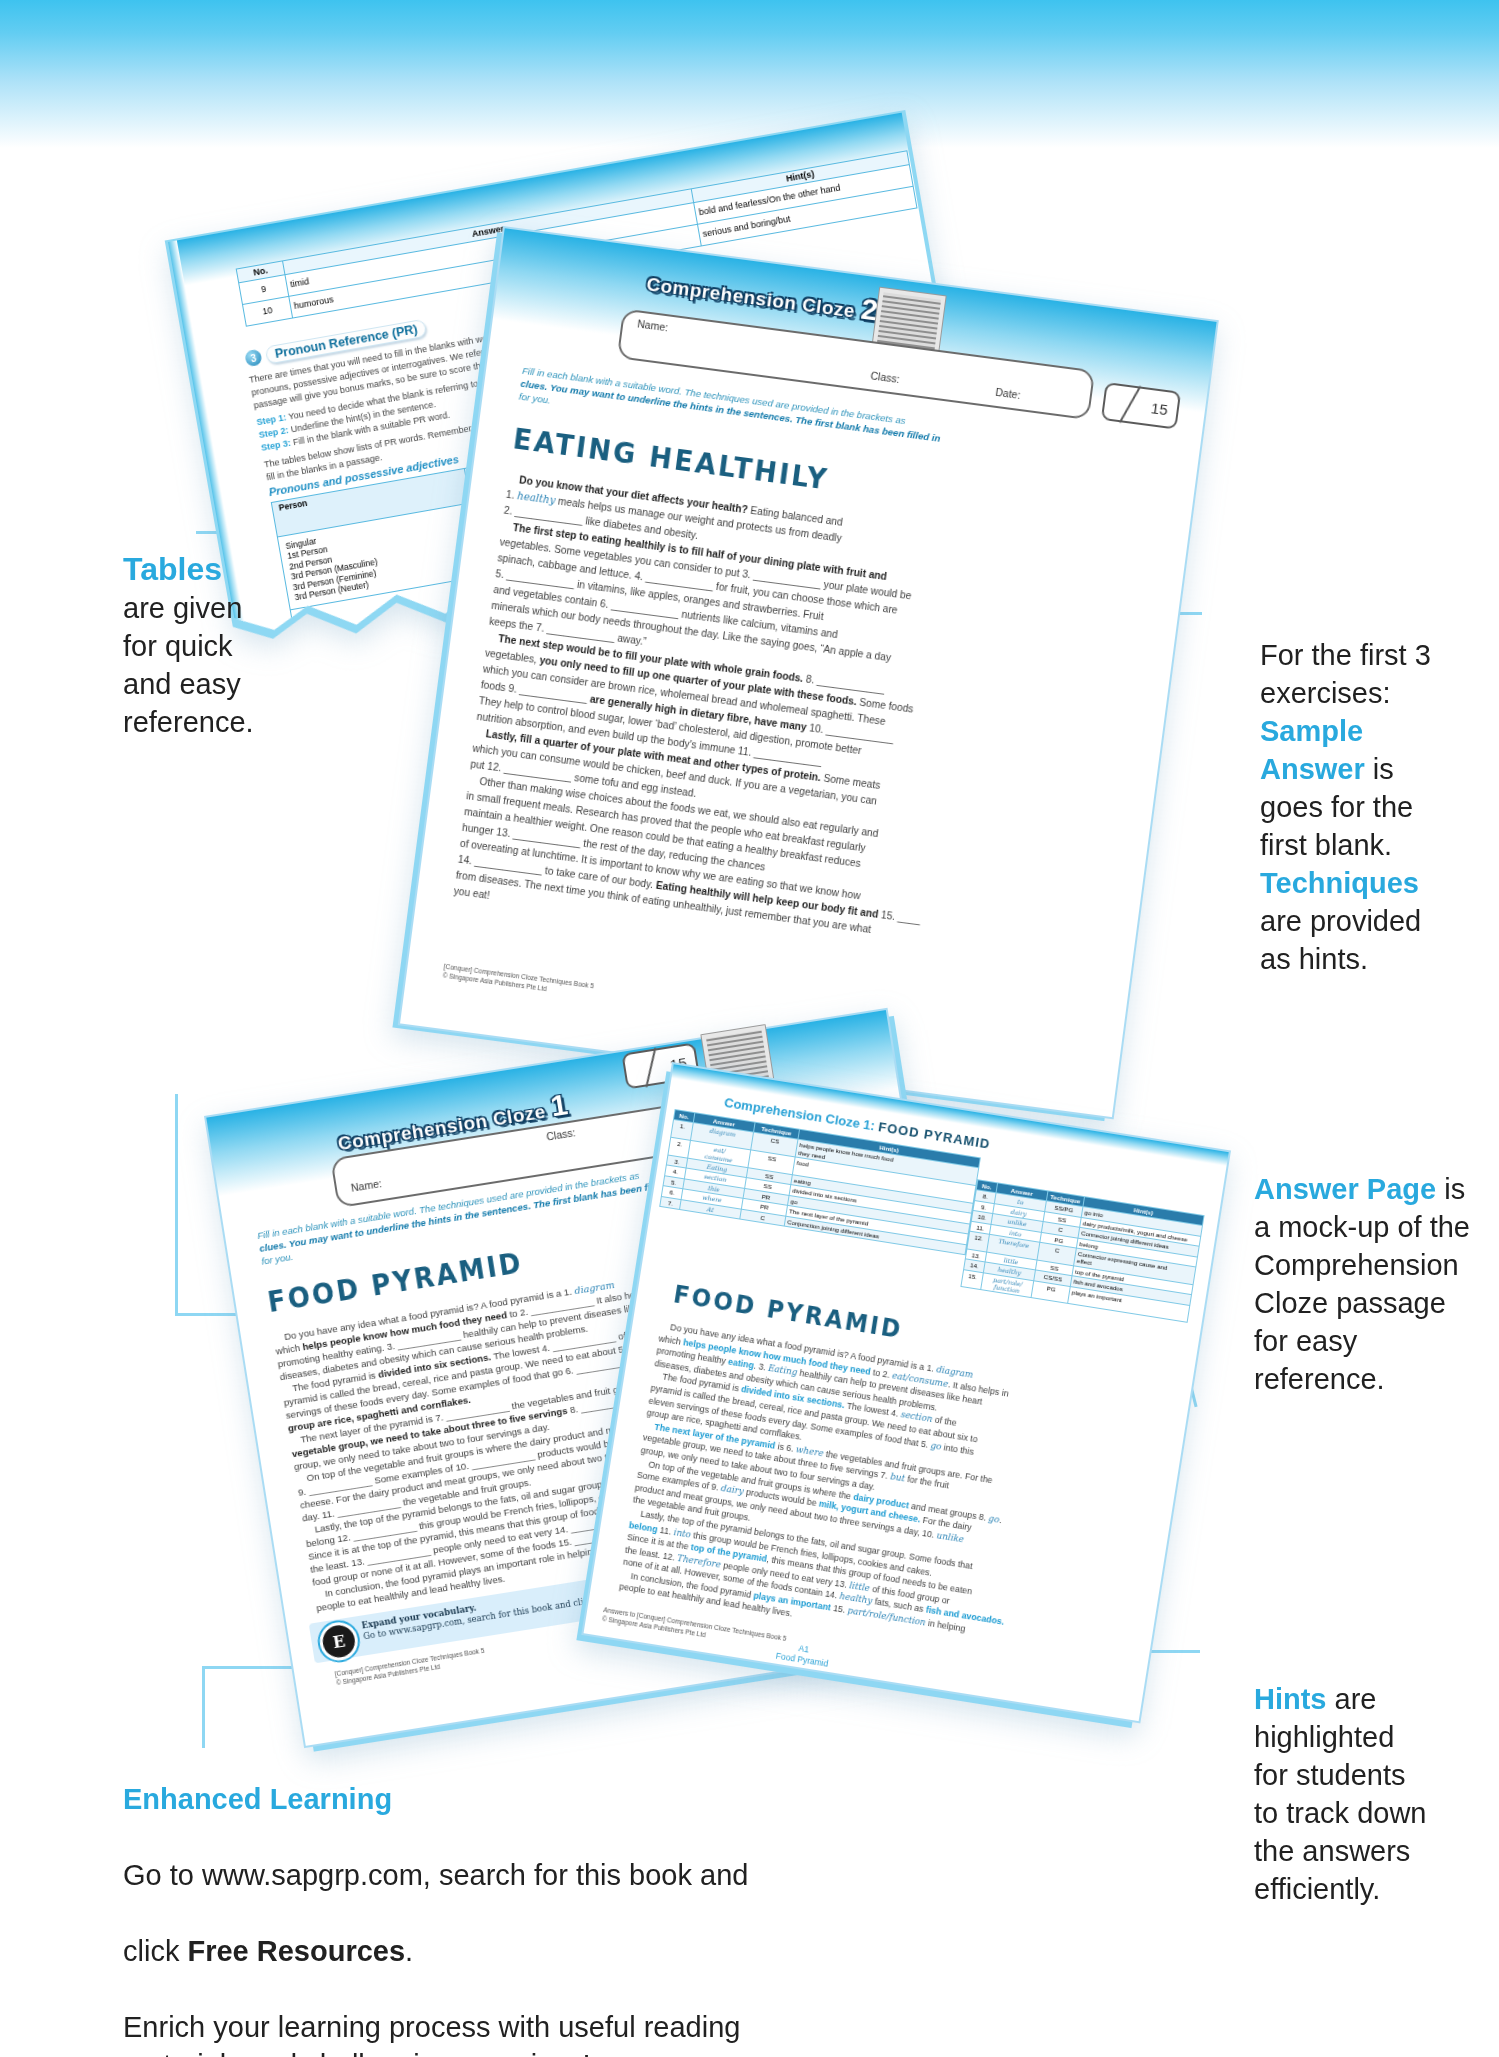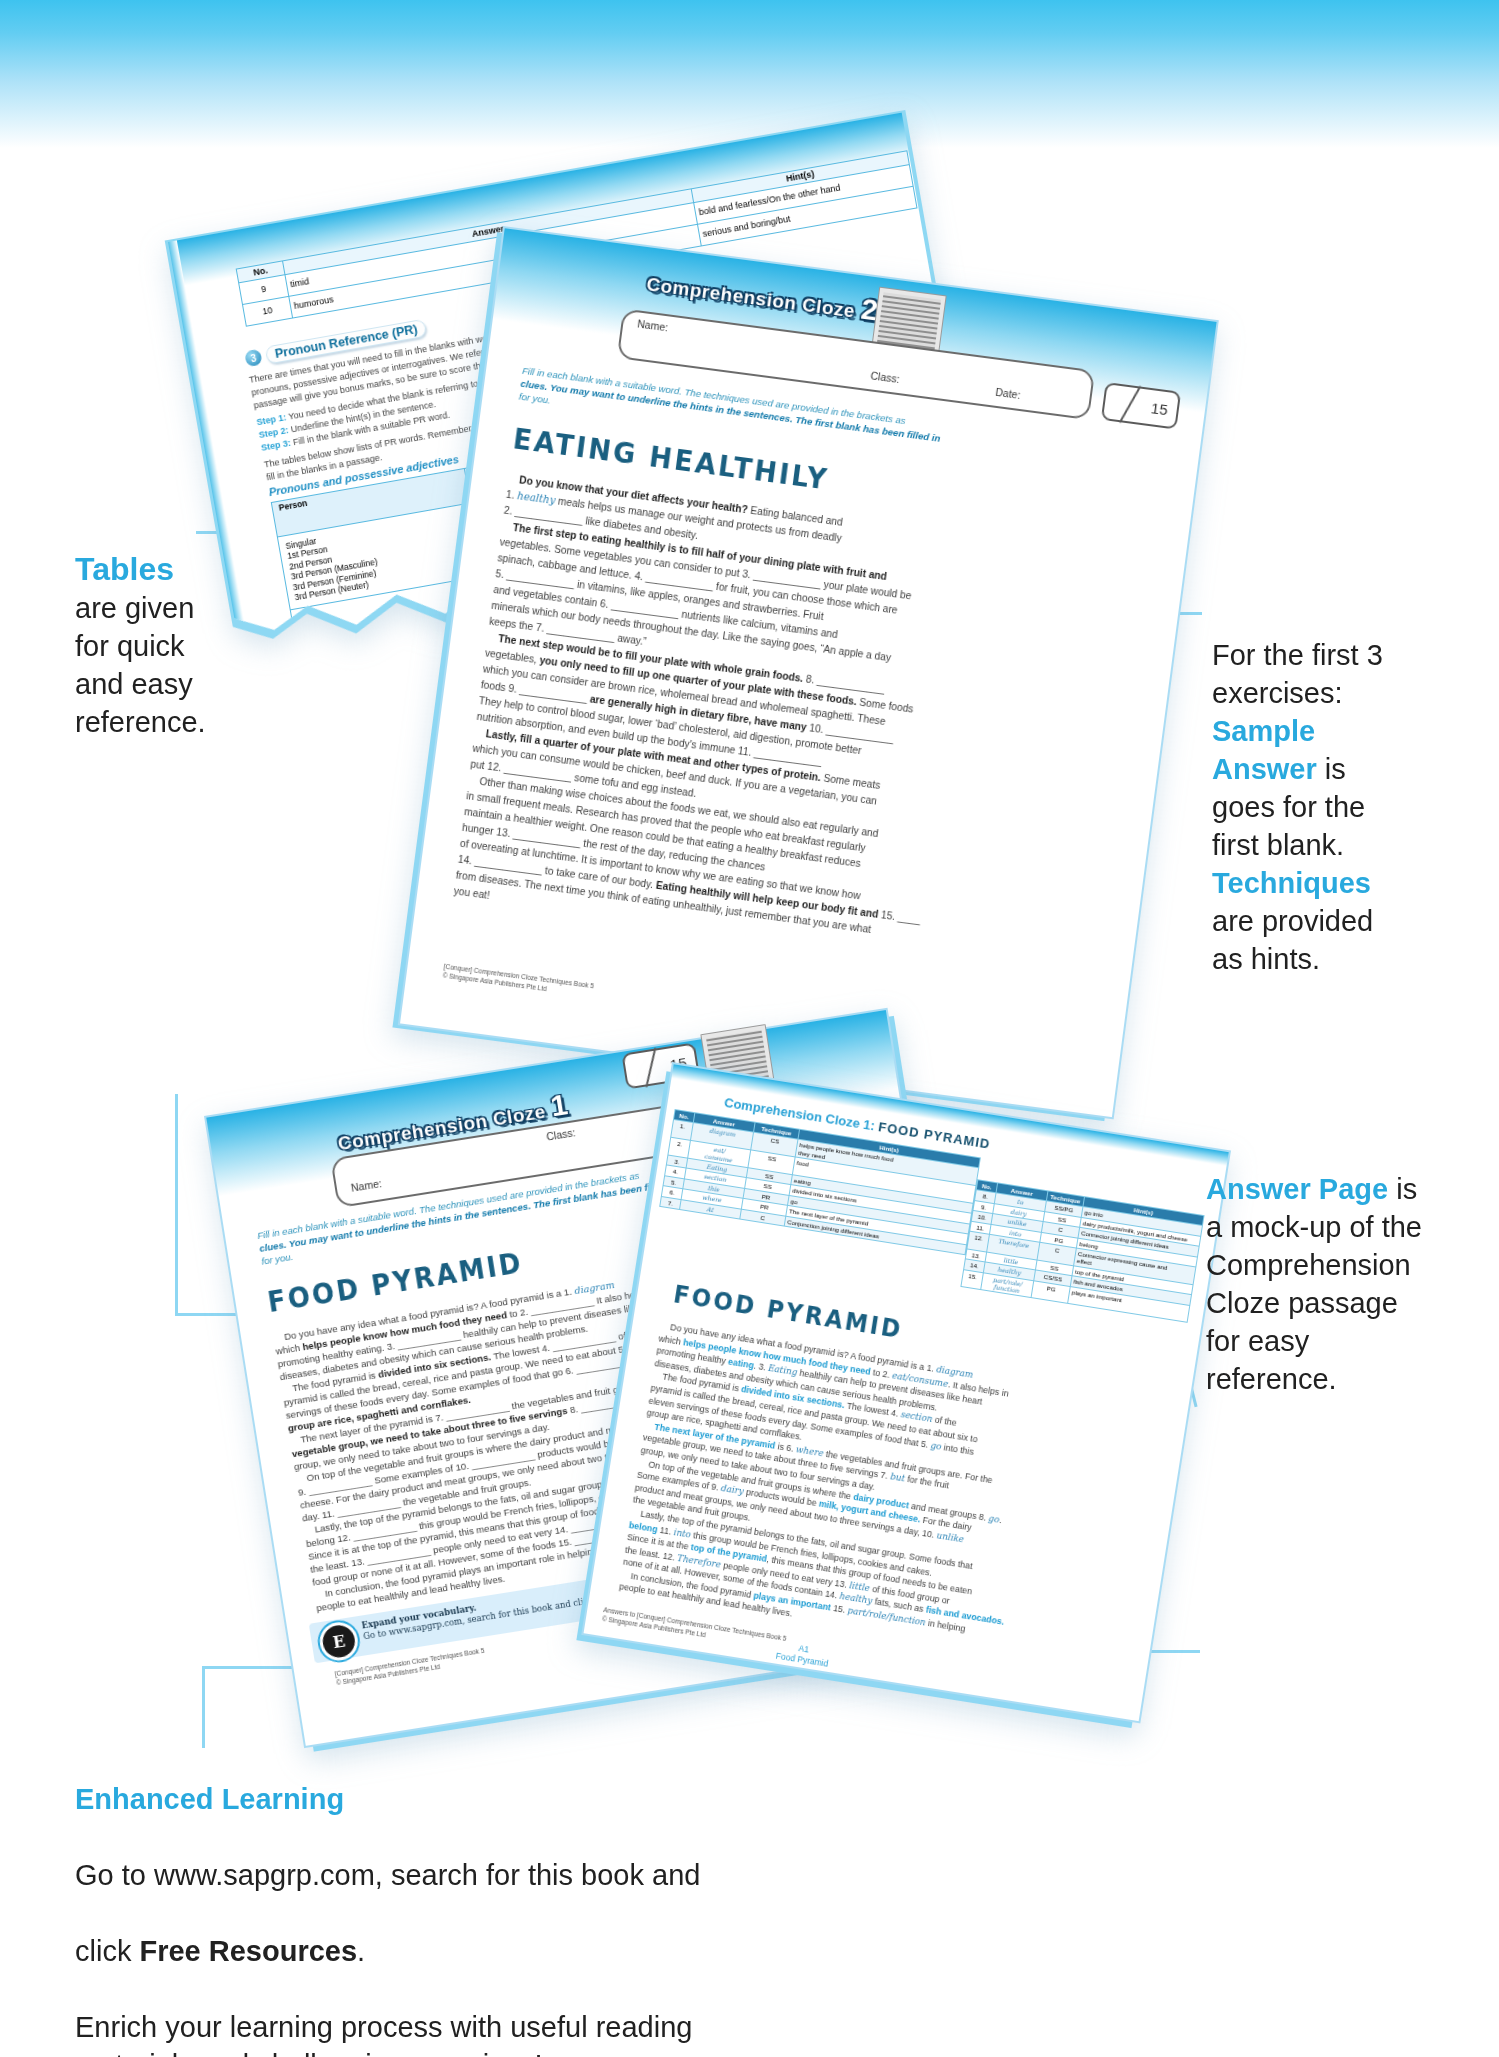--- a/index.html
+++ b/index.html
@@ -1,21 +1,21 @@
 <!DOCTYPE html>
 <html><head>
 <meta charset="utf-8">
 <style>
   html,body{margin:0;padding:0;background:#fff;}
   #canvas{position:relative;width:1499px;height:2057px;background:#fff;overflow:hidden;
           font-family:"Liberation Sans",sans-serif;}
   .banner{position:absolute;top:0;left:0;right:0;height:148px;
           background:linear-gradient(180deg,#3ec3ef 0%,#62cdf2 22%,#aee2f8 55%,#ffffff 100%);}
   
-  .note{position:absolute;font-size:29px;line-height:38px;color:#212121;white-space:pre-line;z-index:6;}
+  .note{position:absolute;font-size:29px;line-height:38px;color:#212121;white-space:pre-line;z-index:6;margin-left:48px;}
   .note .k{color:#29a9de;font-weight:bold;}
   .note .u{}
   .note .bb{font-weight:bold;}
   .leader{position:absolute;background:#8ed7f3;z-index:1;}
   
   .page{position:absolute;transform-origin:0 0;filter:drop-shadow(0 10px 14px rgba(110,160,195,.28));}
   .pbody{position:absolute;inset:0;background:#fff;}
   .bordered{border:2px solid #aadcf4;}
   .band{position:absolute;left:0;top:0;right:0;background:linear-gradient(180deg,#29b2e5 0%,#8fd8f2 45%,#ffffff 100%);}
   .leftedge{position:absolute;left:0;top:0;bottom:0;width:9px;background:linear-gradient(90deg,#55c3ea,#ffffff);}
@@ -516,20 +516,28 @@
   <div class="note" style="left:1206px;top:1132px">
     <span class="k">Answer Page</span><span> is
 a mock-up of the
 Comprehension
 Cloze passage
 for easy
 reference.</span>
   </div>
 
 
+  <div class="note" style="left:1206px;top:1642px">
+    <span class="k">Hints</span><span> are
+highlighted
+for students
+to track down
+the answers
+efficiently.</span>
+  </div>
 
   <div class="note" style="left:75px;top:1742px">
     <span class="k">Enhanced Learning</span><br>
     <span>Go to </span><span class="u">www.sapgrp.com</span><span>, search for this book and</span><br>
     <span>click </span><span class="bb">Free Resources</span><span>.</span><br>
     <span>Enrich your learning process with useful reading
 materials and challenging exercises!</span>
   </div>
 </div>
 

